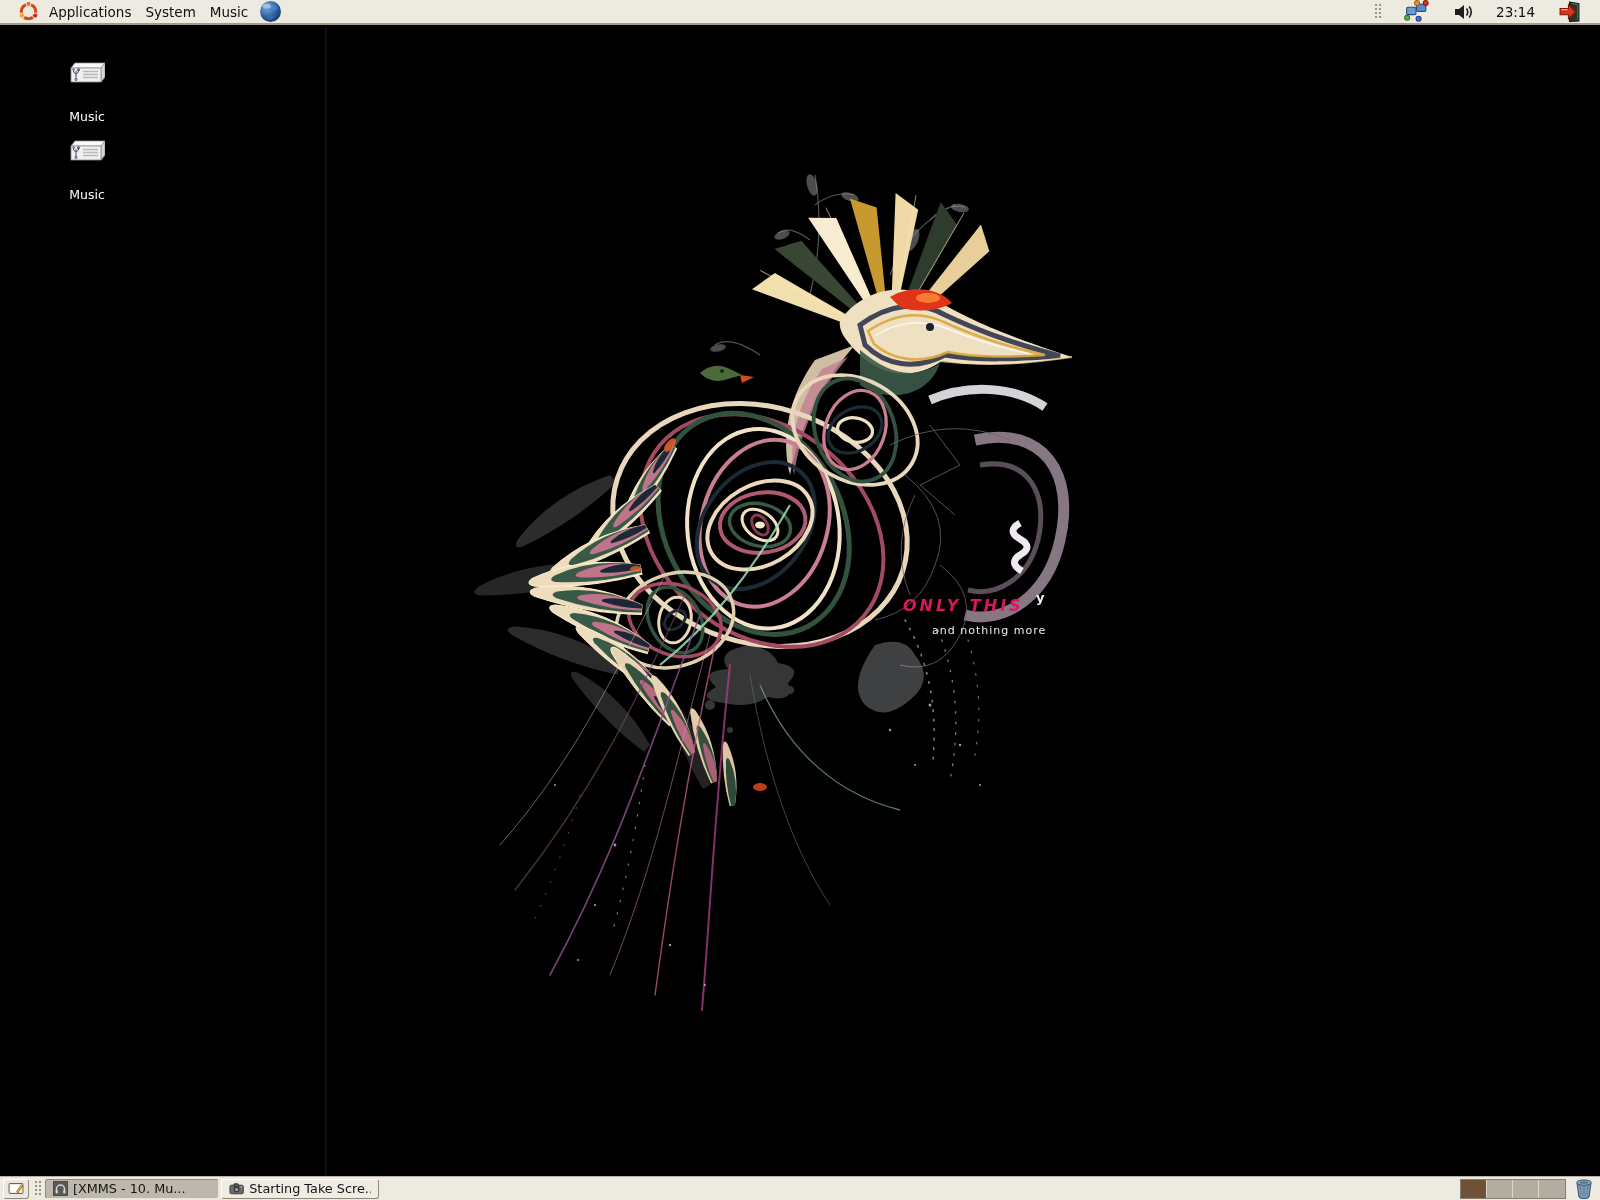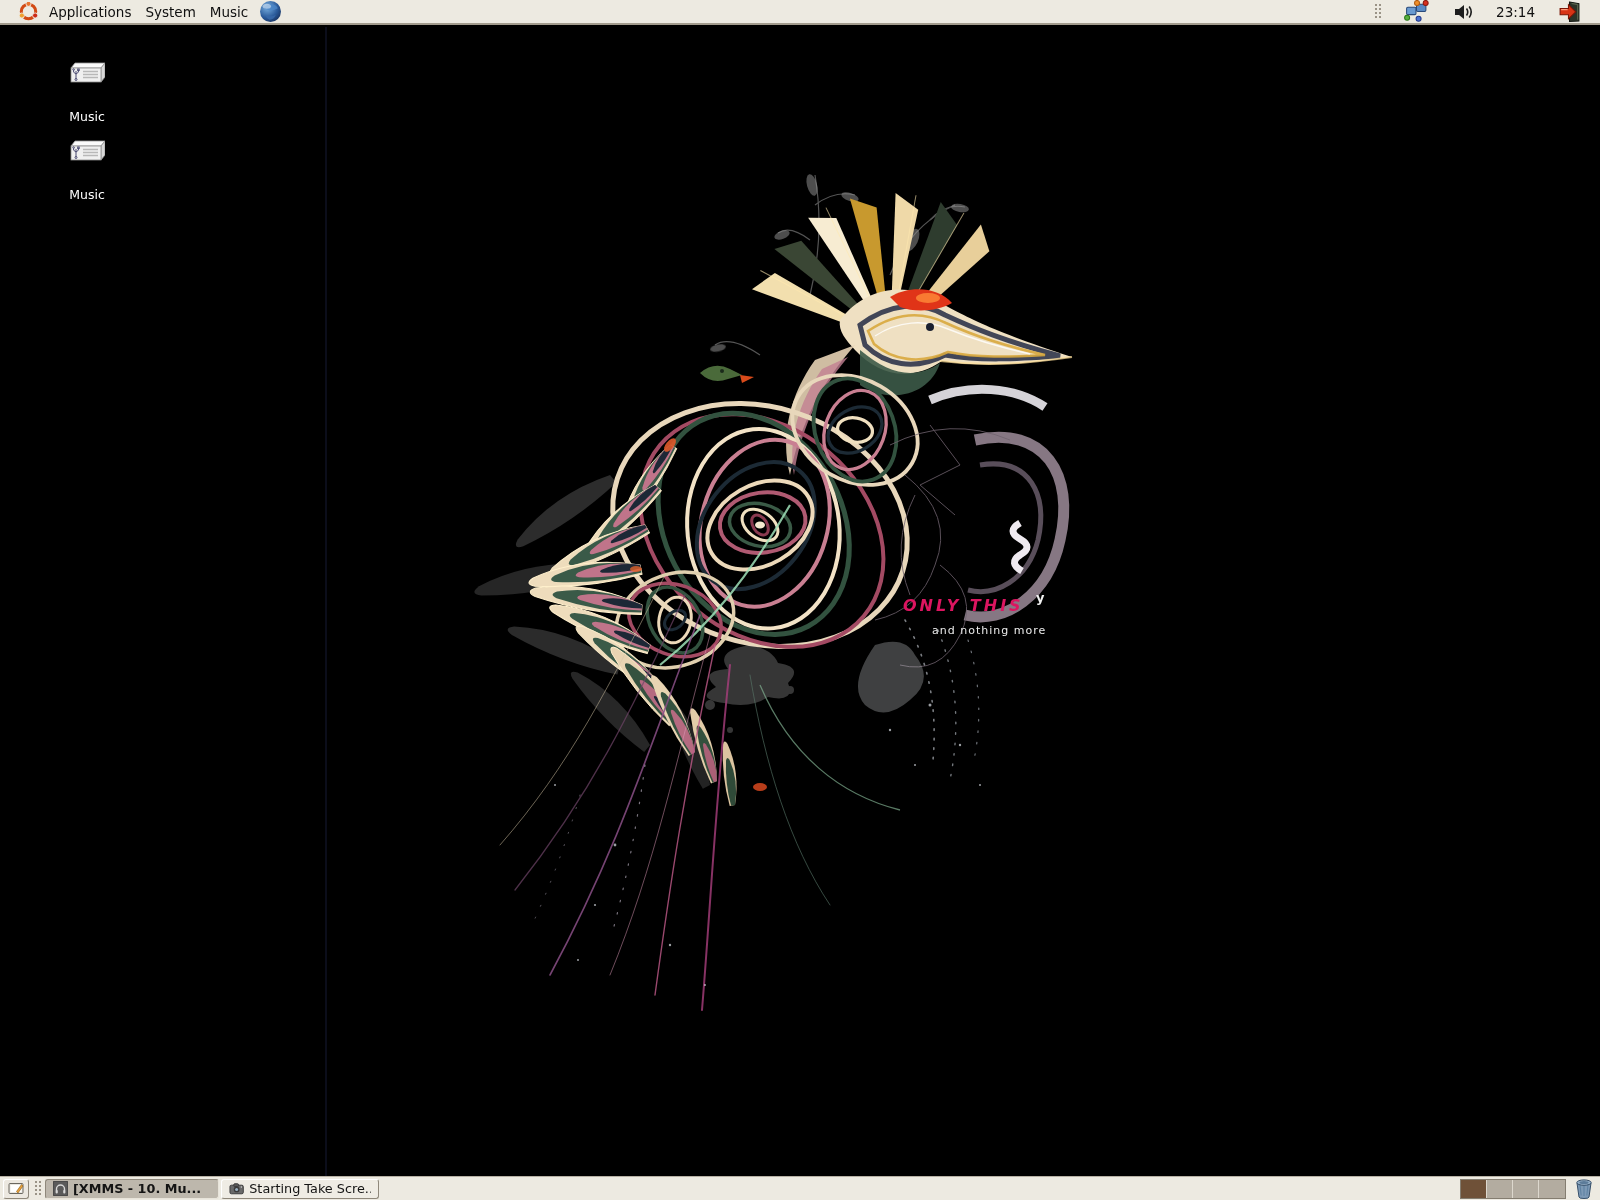--- a/index.html
+++ b/index.html
@@ -47,21 +47,21 @@
     display:flex; align-items:center; padding:0 3px; }
   .sd-btn { width:26px; height:20px; margin-right:3px; border-radius:3px;
     border:1px solid; border-color:#fff #8f887b #8f887b #fff; background:#ece8e0;
     display:flex; align-items:center; justify-content:center; }
   .task-btn { height:20px; margin:0 1px; border-radius:3px; border:1px solid;
     border-color:#fff #8f887b #8f887b #fff; background:#efece4;
     display:flex; align-items:center; gap:5px; padding:0 7px;
     font-size:12.8px; color:#141414; overflow:hidden; white-space:nowrap; }
   .task-btn .tlabel { overflow:hidden; text-overflow:clip; }
   .task-btn.active { background:#bdb7ac; border-color:#8f887b #e8e4da #e8e4da #8f887b;
-    font-weight:bold; }
+    font-weight:normal; }
   #task-xmms { width:174px; }
   #task-screenshot { width:158px; }
   .bp-spacer { flex:1; }
   .ws-switcher { display:flex; height:20px; border:1px solid #847d70; background:#fff; }
   .ws-cell { width:26px; height:100%; background:#b3aca0; border-right:1px solid #ddd8ce; }
   .ws-cell:last-child { border-right:none; }
   .ws-cell.active { background:#6f5138; }
   .trash-btn { margin-left:8px; margin-right:3px; display:flex; align-items:center; }
 </style>
 </head>

